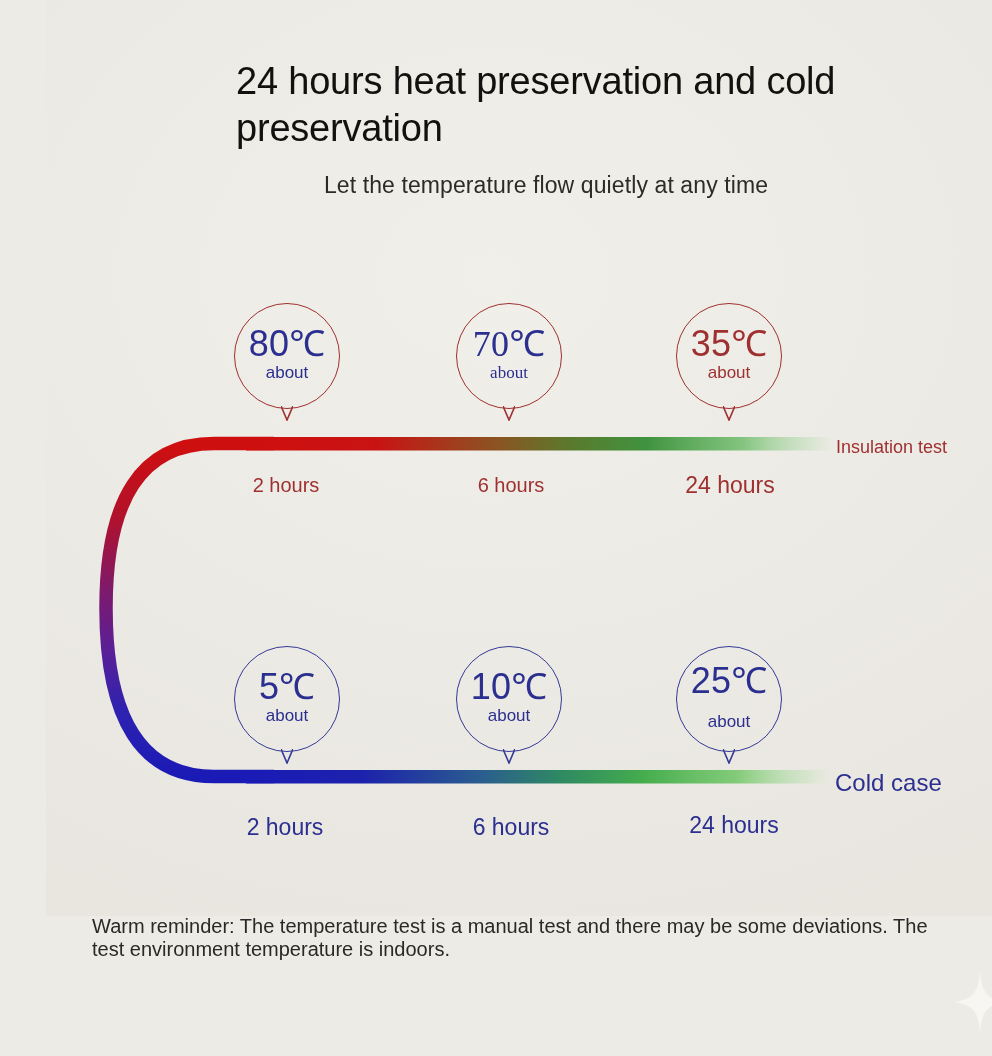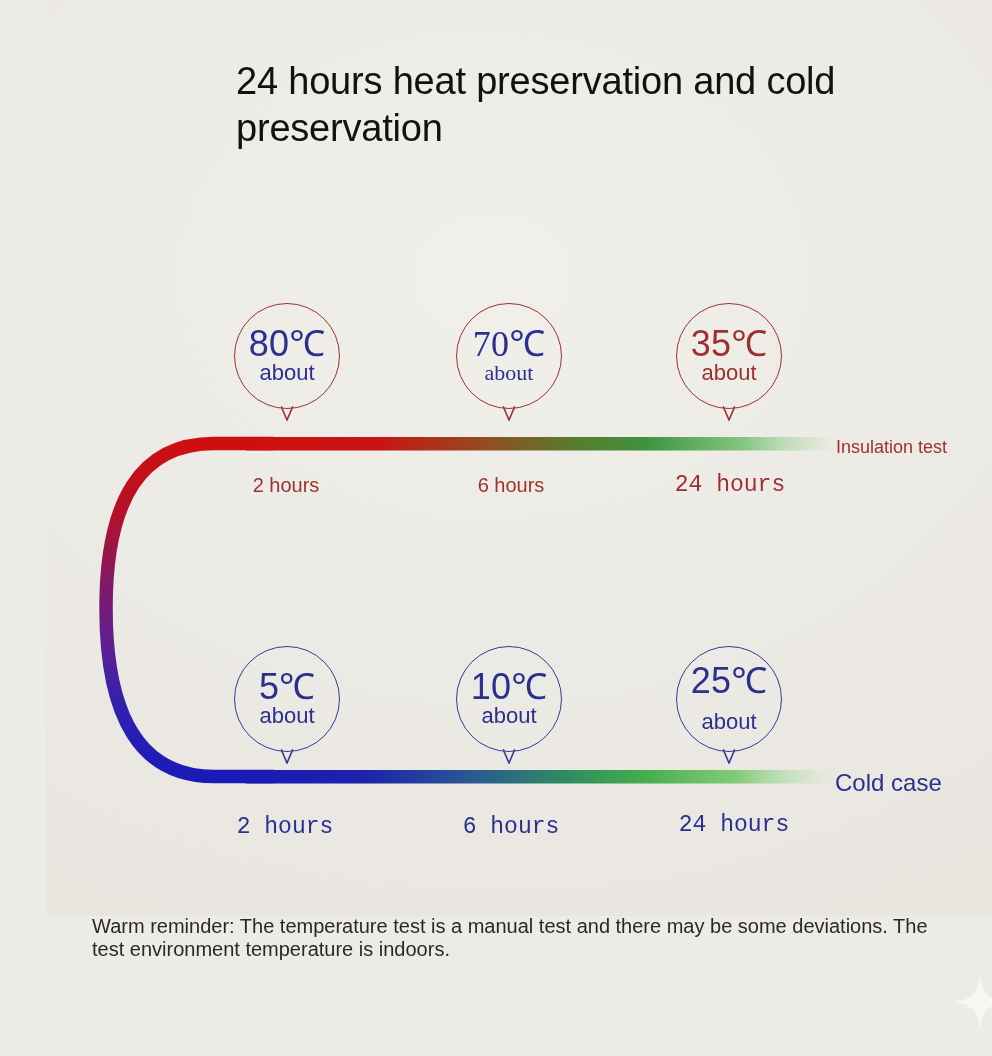--- a/index.html
+++ b/index.html
@@ -70,21 +70,21 @@
     justify-content: center;
   }
   .bubble.cold { border-color: #343a96; }
   .bubble .temp {
     font-size: 36px;
     line-height: 30px;
     color: #2b2f8f;
     letter-spacing: 0.2px;
   }
   .bubble .about {
-    font-size: 22px;
+    font-size: 17px;
     line-height: 20px;
     margin-top: 4px;
     color: #2b2f8f;
   }
   .bubble.red-text .temp,
   .bubble.red-text .about { color: #9e3030; }
 
   
   .tail {
     position: absolute;
@@ -96,21 +96,21 @@
   }
 
   
   .hour {
     position: absolute;
     text-align: center;
     width: 160px;
     color: #9e3030;
     font-size: 20px;
   }
-  .hour.big { font-size: 23px; font-family: Liberation Mono, monospace; }
+  .hour.big { font-size: 23px; }
   .hour.cold { color: #2b2f8f; }
 
   .end-label {
     position: absolute;
     font-size: 18px;
     color: #9e3030;
     white-space: nowrap;
   }
   .end-label.cold {
     color: #2b2f8f;
@@ -145,20 +145,21 @@
     width: 52px;
     height: 60px;
   }
 </style>
 </head>
 <body>
 
 <div id="stage">
 
   <div class="title">24 hours heat preservation and cold preservation</div>
+  <div class="subtitle">Let the temperature flow quietly at any time</div>
 
   <svg id="track" viewBox="0 0 992 1056" width="992" height="1056">
     <defs>
 
       <linearGradient id="gTop" x1="0" y1="0" x2="1" y2="0">
         <stop offset="0.00" stop-color="#cf0f0f" stop-opacity="1"></stop>
         <stop offset="0.22" stop-color="#c91313" stop-opacity="1"></stop>
         <stop offset="0.42" stop-color="#8d5222" stop-opacity="1"></stop>
         <stop offset="0.55" stop-color="#5a7a2c" stop-opacity="1"></stop>
         <stop offset="0.68" stop-color="#3f9340" stop-opacity="1"></stop>

